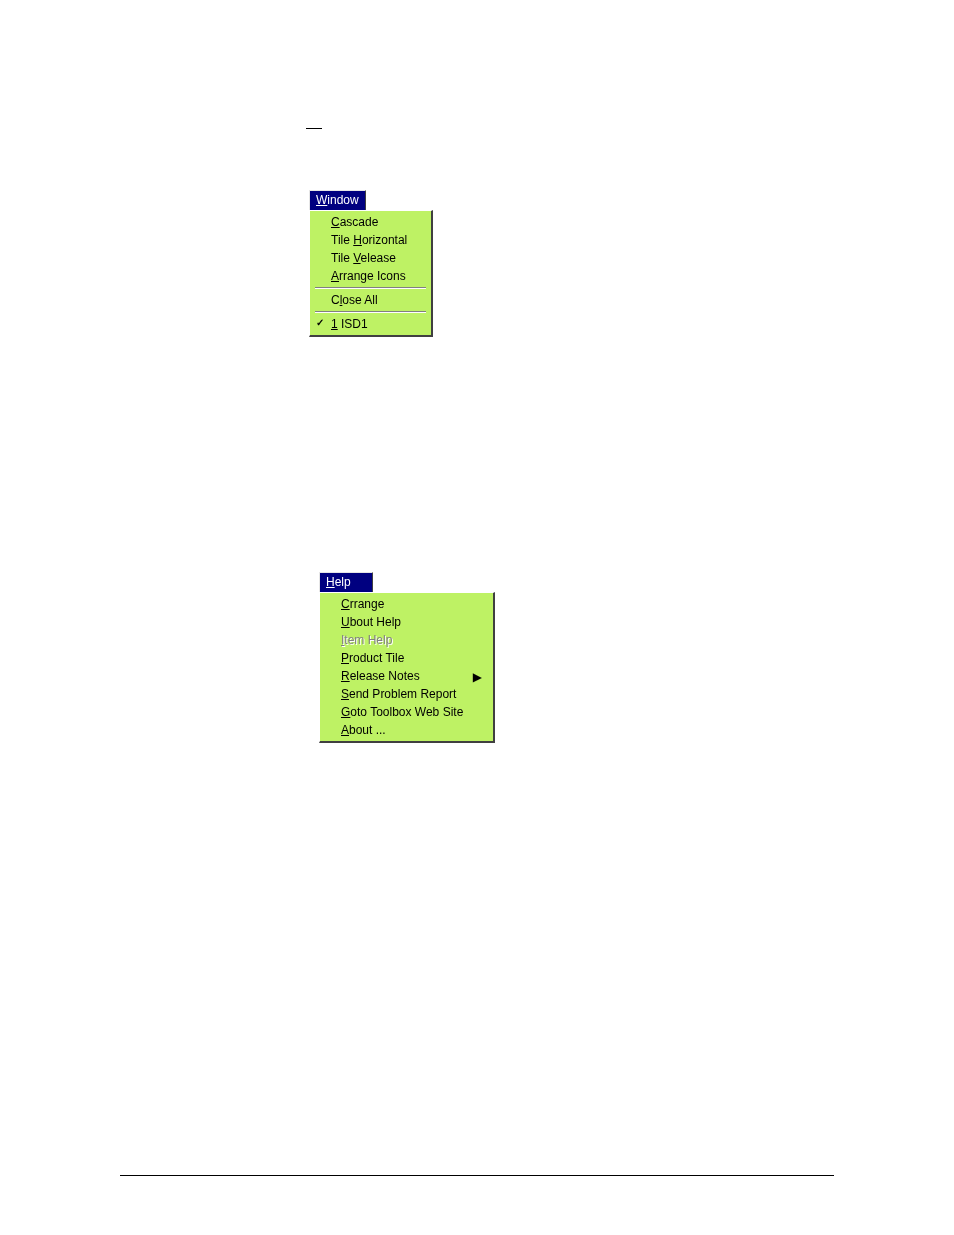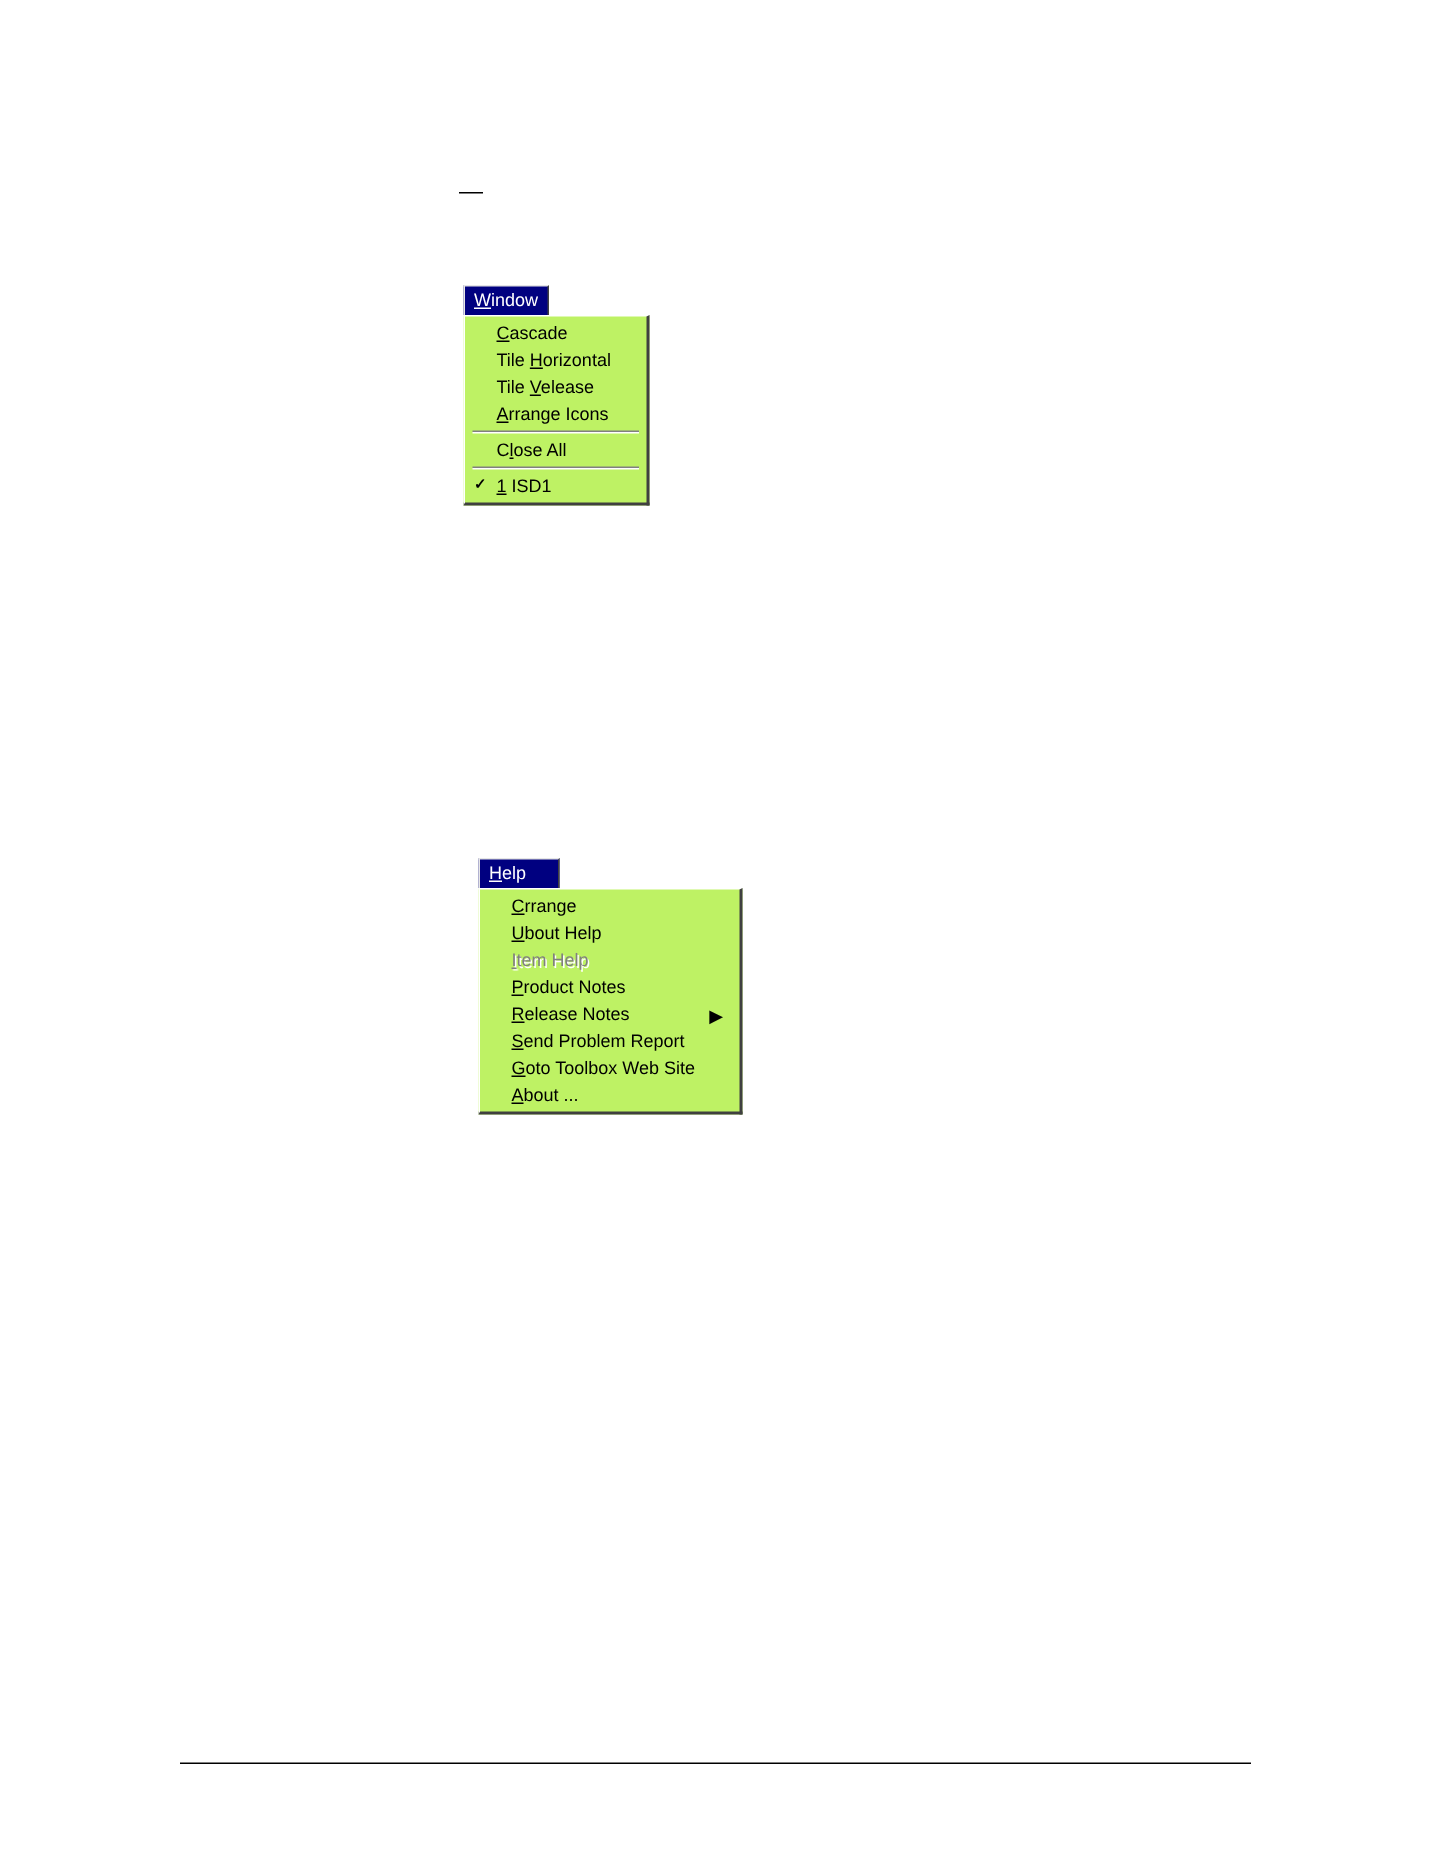--- a/index.html
+++ b/index.html
@@ -144,21 +144,21 @@
   </div>
 
   <div class="menu help-menu">
     <div class="menu-title">
       <span></span><span class="acc">H</span><span>elp</span>
     </div>
     <div class="menu-body">
         <div class="menu-item"><span></span><span class="acc">C</span><span>rrange</span></div>
         <div class="menu-item"><span></span><span class="acc">U</span><span>bout Help</span></div>
         <div class="menu-item menu-disabled"><span></span><span class="acc">I</span><span>tem Help</span></div>
-        <div class="menu-item"><span></span><span class="acc">P</span><span>roduct Notes</span></div>
+        <div class="menu-item"><span></span><span class="acc">P</span><span>roduct Tile</span></div>
         <div class="menu-item"><span></span><span class="acc">R</span><span>elease Notes</span><span class="submenu-arrow">▶</span></div>
         <div class="menu-item"><span></span><span class="acc">S</span><span>end Problem Report</span></div>
         <div class="menu-item"><span></span><span class="acc">G</span><span>oto Toolbox Web Site</span></div>
         <div class="menu-item"><span></span><span class="acc">A</span><span>bout ...</span></div>
       </div>
   </div>
 
   <div class="footer">
     <div class="footer-line"></div>
     <span class="footer-left"></span>

